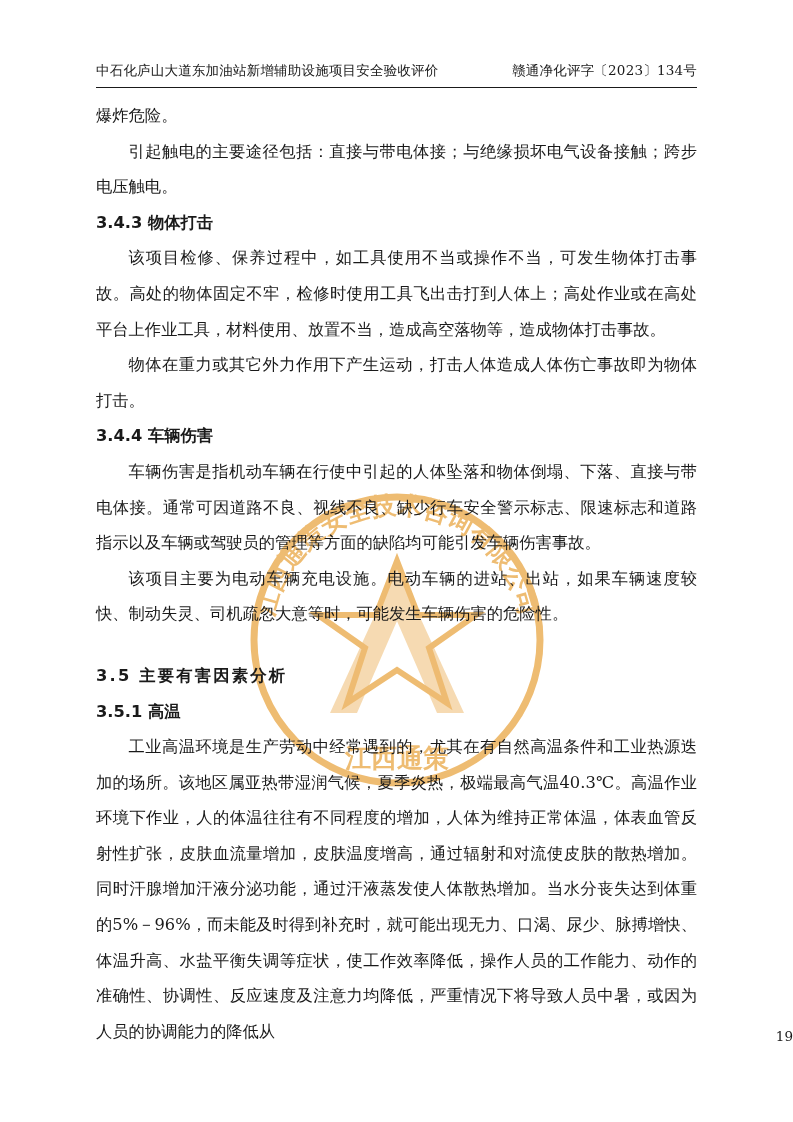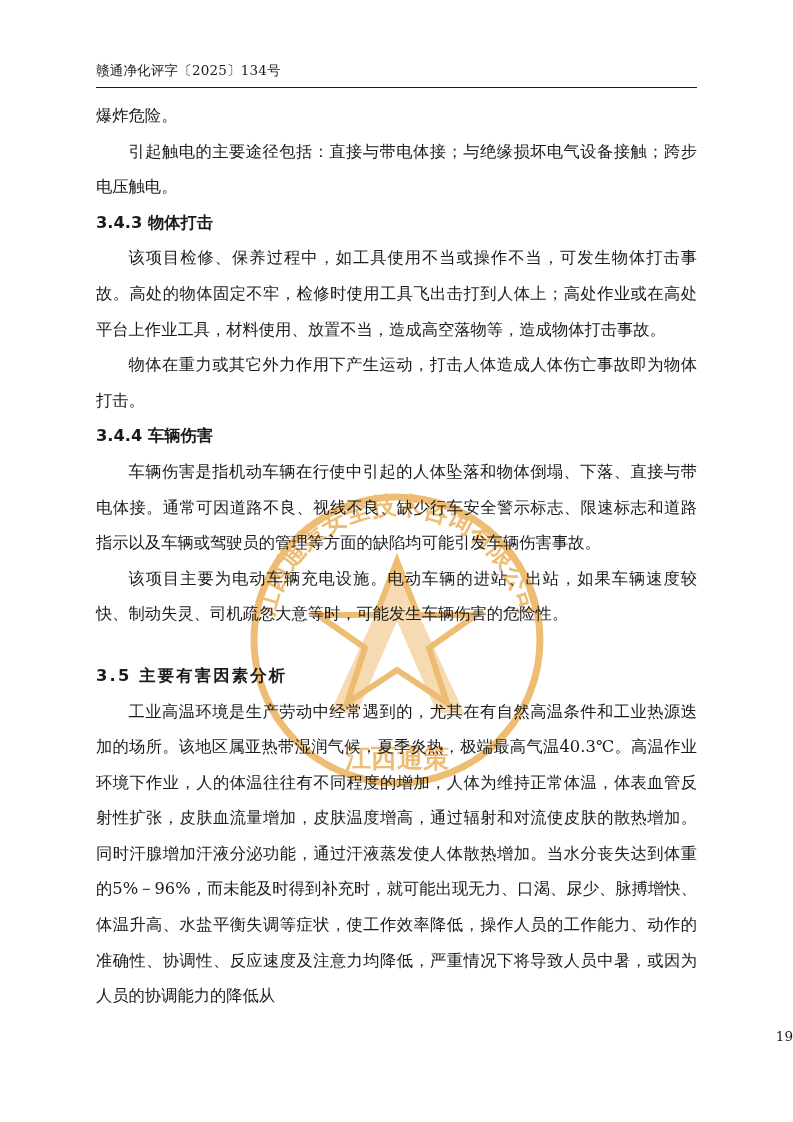--- a/index.html
+++ b/index.html
@@ -92,21 +92,22 @@
     opacity: 0.72;
   }
   .stamp svg { display: block; }
 </style>
 </head>
 <body>
 
 <div class="page">
 
   <div class="header">
-    <span class="header-right">赣通净化评字〔2025〕134号</span>
+    <span class="header-left">中石化庐山大道东加油站新增辅助设施项目安全验收评价</span>
+    <span class="header-right">赣通净化评字〔2023〕134号</span>
   </div>
   <div class="header-rule"></div>
 
   <div class="stamp">
     <svg viewBox="0 0 330 330" width="330" height="330" aria-hidden="true">
       <defs>
         <path id="sealArc" d="M 165,165 m -126,0 a 126,126 0 1 1 252,0" fill="none"></path>
       </defs>
       <circle cx="165" cy="165" r="143" fill="none" stroke="#e8a33d" stroke-width="7"></circle>
 
@@ -126,18 +127,19 @@
 
     <h3>3.4.3 物体打击</h3>
     <p class="ind">该项目检修、保养过程中，如工具使用不当或操作不当，可发生物体打击事故。高处的物体固定不牢，检修时使用工具飞出击打到人体上；高处作业或在高处平台上作业工具，材料使用、放置不当，造成高空落物等，造成物体打击事故。</p>
     <p class="ind">物体在重力或其它外力作用下产生运动，打击人体造成人体伤亡事故即为物体打击。</p>
 
     <h3>3.4.4 车辆伤害</h3>
     <p class="ind">车辆伤害是指机动车辆在行使中引起的人体坠落和物体倒塌、下落、直接与带电体接。通常可因道路不良、视线不良、缺少行车安全警示标志、限速标志和道路指示以及车辆或驾驶员的管理等方面的缺陷均可能引发车辆伤害事故。</p>
     <p class="ind">该项目主要为电动车辆充电设施。电动车辆的进站、出站，如果车辆速度较快、制动失灵、司机疏忽大意等时，可能发生车辆伤害的危险性。</p>
 
     <h3 class="spaced sec35">3.5 主要有害因素分析</h3>
+    <h3>3.5.1 高温</h3>
     <p class="ind">工业高温环境是生产劳动中经常遇到的，尤其在有自然高温条件和工业热源迭加的场所。该地区属亚热带湿润气候，夏季炎热，极端最高气温40.3℃。高温作业环境下作业，人的体温往往有不同程度的增加，人体为维持正常体温，体表血管反射性扩张，皮肤血流量增加，皮肤温度增高，通过辐射和对流使皮肤的散热增加。同时汗腺增加汗液分泌功能，通过汗液蒸发使人体散热增加。当水分丧失达到体重的5%－96%，而未能及时得到补充时，就可能出现无力、口渴、尿少、脉搏增快、体温升高、水盐平衡失调等症状，使工作效率降低，操作人员的工作能力、动作的准确性、协调性、反应速度及注意力均降低，严重情况下将导致人员中暑，或因为人员的协调能力的降低从</p>
   </div>
 
   <div class="page-number">19</div>
 
 </div>
 
 </body></html>

